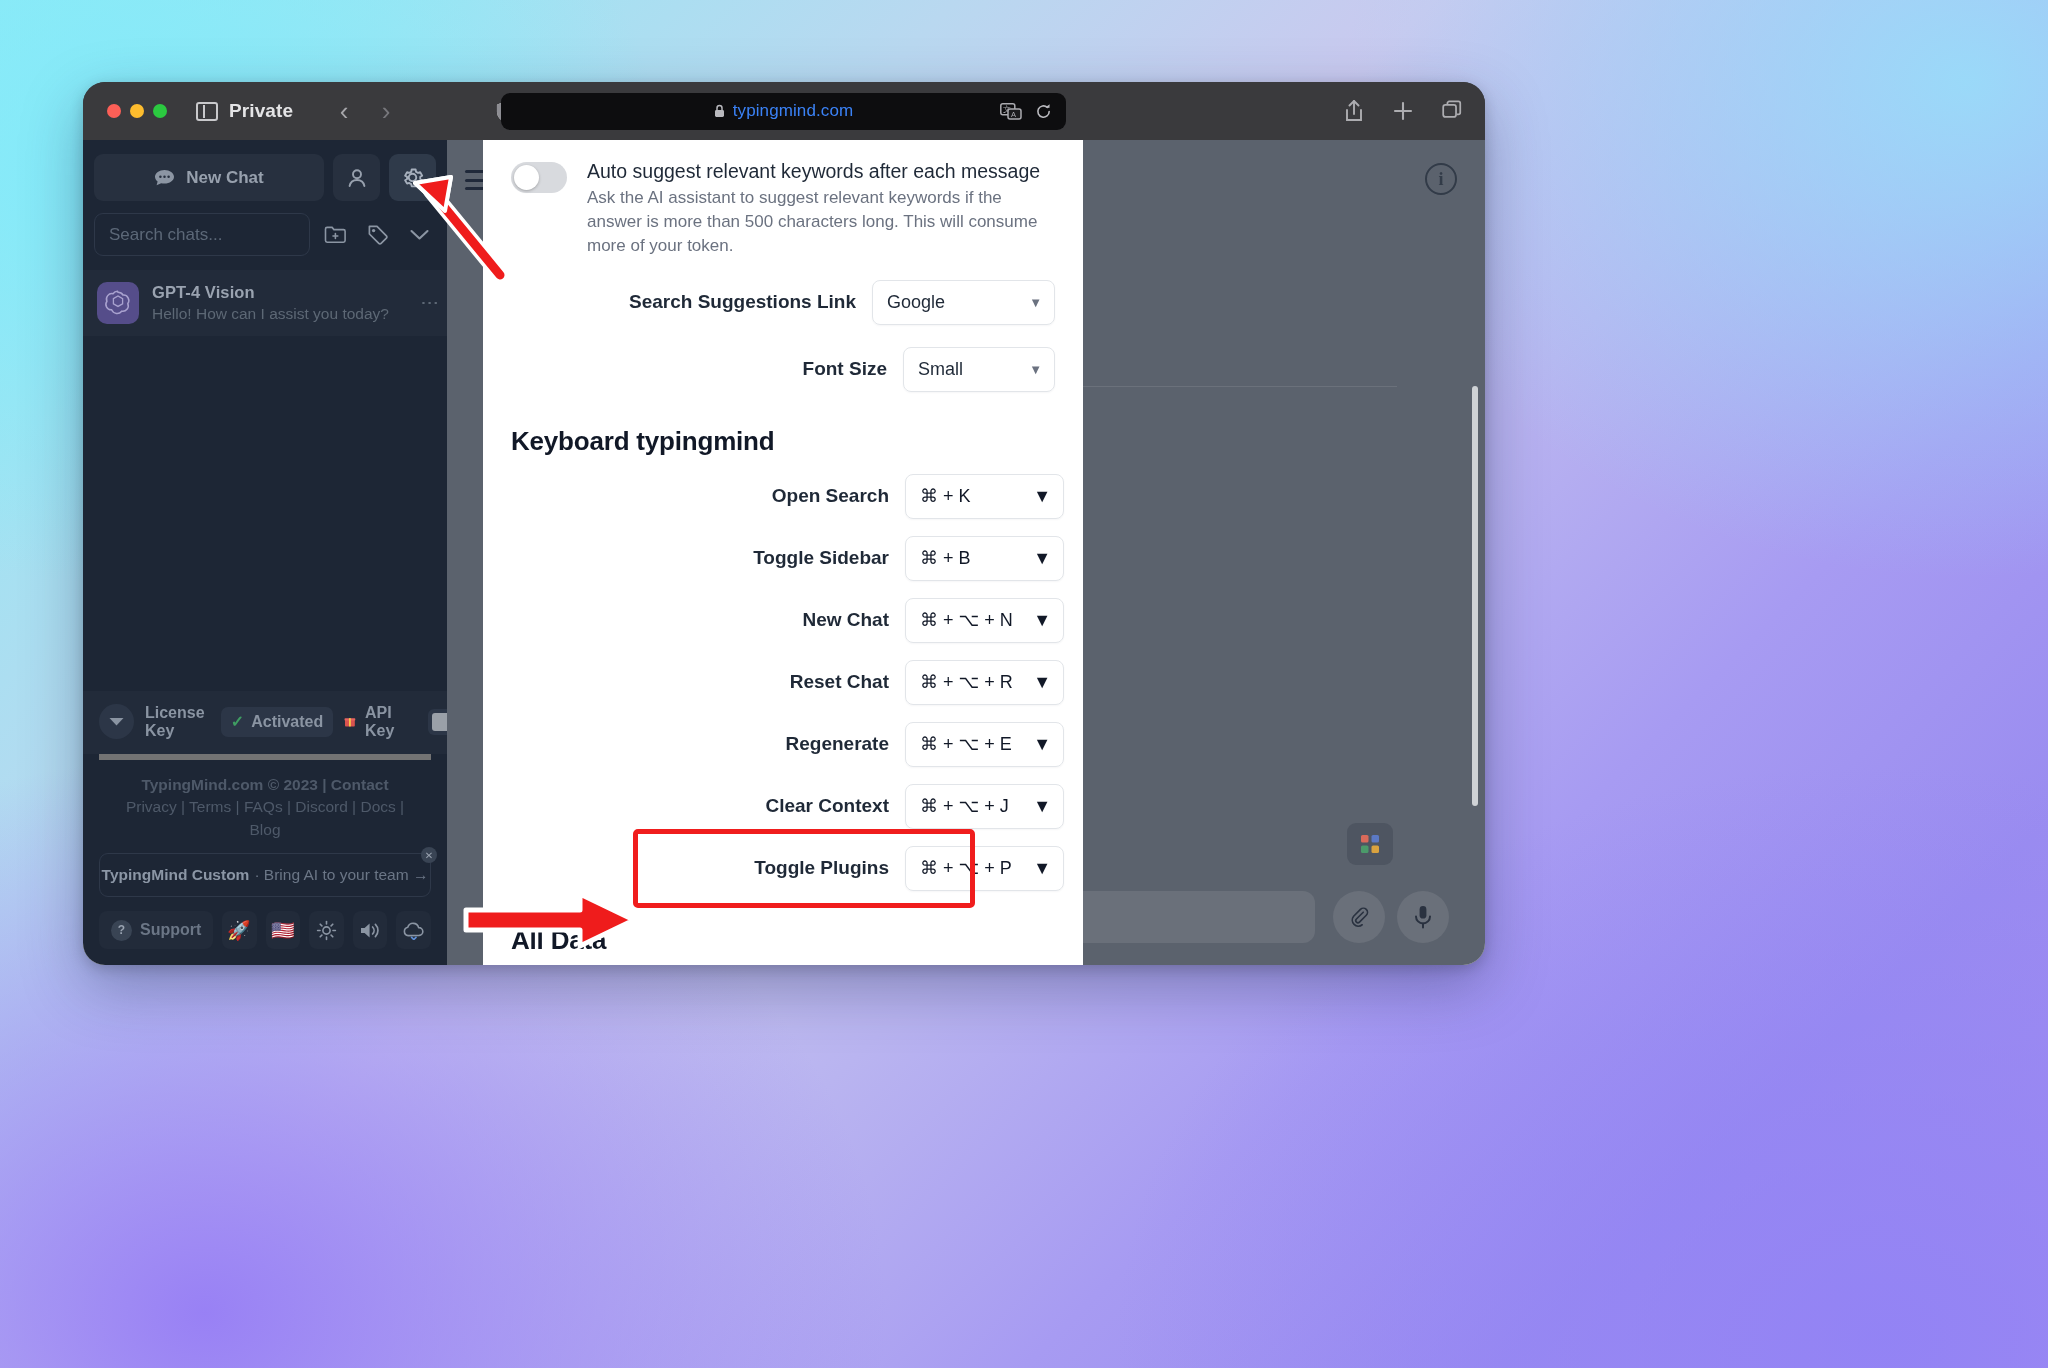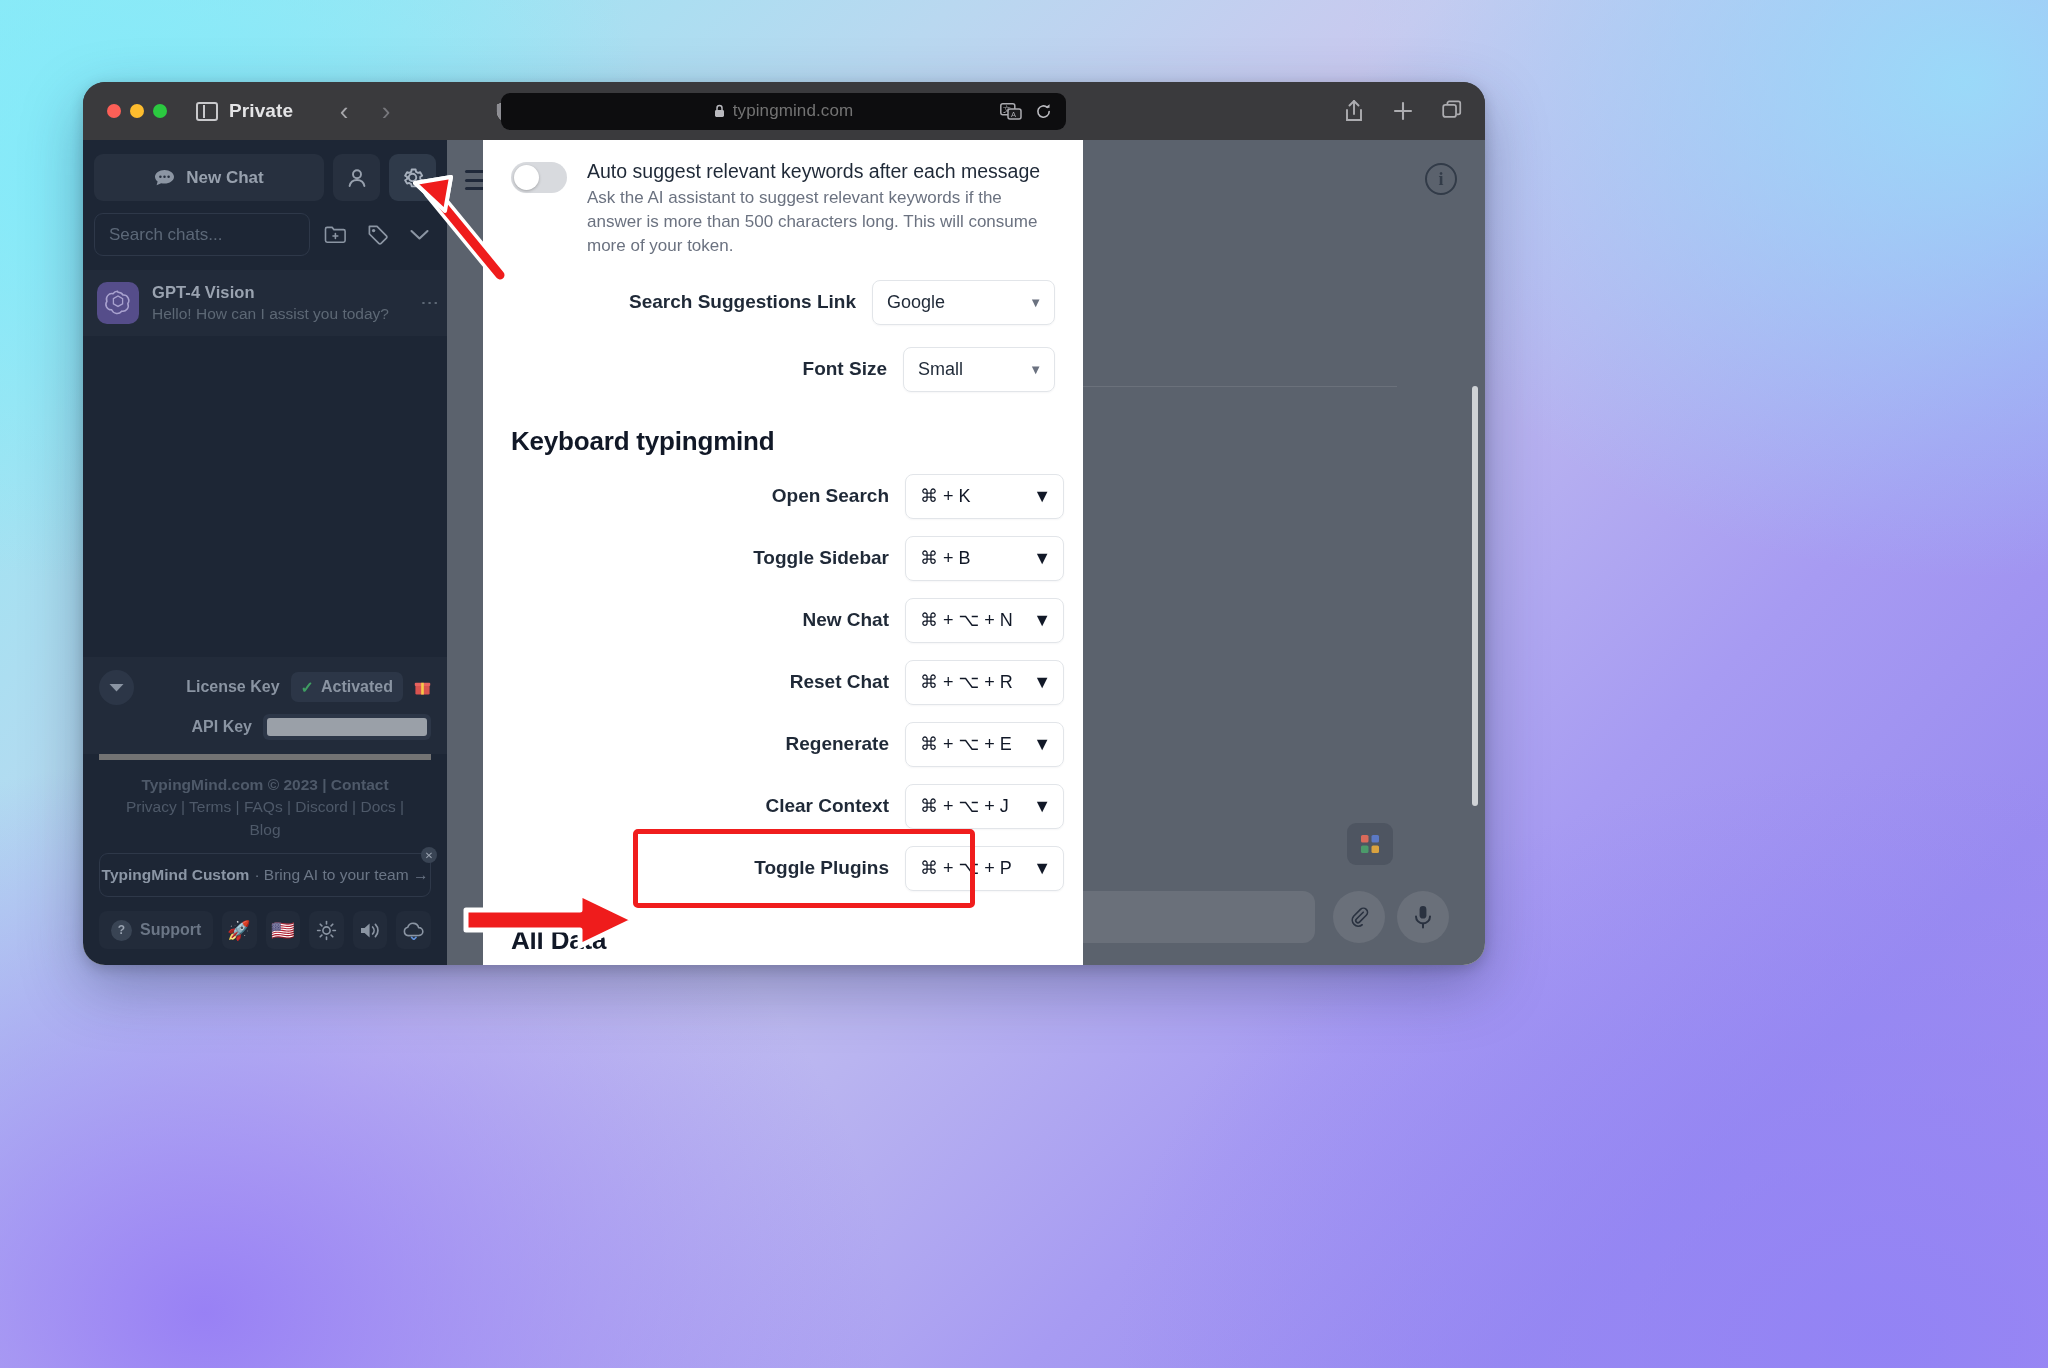--- a/index.html
+++ b/index.html
@@ -70,21 +70,21 @@
 
   .urlbar {
     position: absolute; left: 418px; width: 565px;
     height: 37px;
     background: #0d0d0f;
     border-radius: 9px;
     display: flex; align-items: center; justify-content: center;
     gap: 8px;
   }
   .urlbar .lock { width: 11px; height: 14px; }
-  .url-text { color: #737373; font-size: 17px; letter-spacing: .1px; }
+  .url-text { color: #3b82f6; font-size: 17px; letter-spacing: .1px; }
   .url-right {
     position: absolute; right: 14px; display: flex; align-items: center; gap: 13px;
   }
   .url-right .tr-ic { width: 22px; height: 17px; opacity:.92 }
   .reload-ic { width: 17px; height: 17px; }
 
   .tb-right {
     position: absolute; right: 22px; display:flex; align-items:center; gap: 27px;
   }
   .tb-right .ic { width: 22px; height: 24px; opacity: .85; }
@@ -139,21 +139,21 @@
   .chat-meta { flex:1; min-width:0; }
   .chat-title { color:#9aa3b0; font-size: 16.5px; font-weight: 700; letter-spacing:.1px; }
   .chat-sub { color:#5d6875; font-size: 15.5px; margin-top: 3px; white-space:nowrap; overflow:hidden; }
   .kebab { color:#5d6875; font-size: 18px; line-height:.6; writing-mode: vertical-rl; letter-spacing:1px;}
 
   .as-spacer { flex:1; }
 
   .as-bottom { padding: 0 0 0 0; }
   .lic-wrap {
     background:#222b3a; padding: 13px 16px 14px 16px;
-    display:flex; flex-direction:column; gap: 9px;
+    display:flex; gap: 9px;
   }
   .lic-row { display:flex; align-items:center; gap: 11px; }
   .caret-circle {
     width: 35px; height: 35px; border-radius: 50%; background:#2c3647;
     display:flex;align-items:center;justify-content:center; flex:0 0 35px;
   }
   .lic-label { color:#8a94a2; font-size: 16px; font-weight:700; margin-left:auto; }
   .lic-pill {
     background:#2c3647; border-radius:7px; height:30px; display:flex; align-items:center;
     gap:7px; padding: 0 10px;

